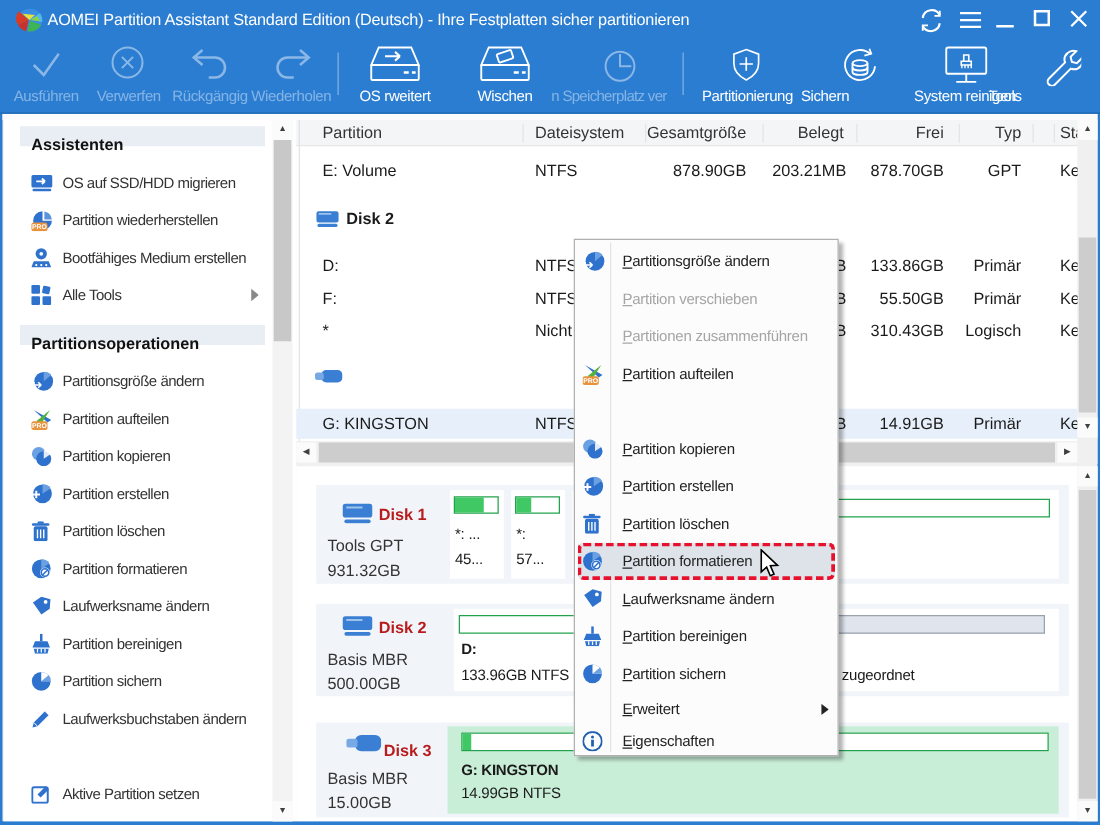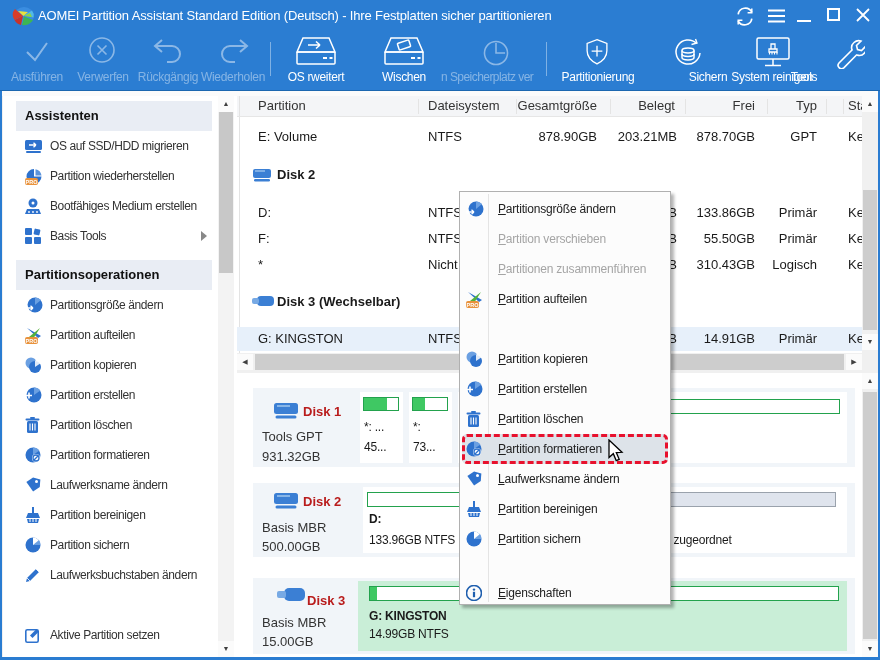--- a/index.html
+++ b/index.html
@@ -6,21 +6,21 @@
 html,body { width:880px; height:660px; overflow:hidden; }
 body { font-family:"Liberation Sans", sans-serif; font-size:13px; color:#1a1a1a; background:#f0f0f0; position:relative; }
 .abs { position:absolute; }
 #win { position:absolute; left:0; top:0; width:880px; height:660px; border-left:2px solid #2a7cd1; border-right:2px solid #2a7cd1; border-bottom:3px solid #2a7cd1; background:#f0f0f0; }
 #titlebar { position:absolute; left:0; top:0; width:880px; height:32px; background:#2b7dd2; }
 #toolbar { position:absolute; left:0; top:32px; width:880px; height:59px; background:#2b7dd2; border-bottom:1px solid #1c67b0; }
 .tbtxt { position:absolute; top:38px; font-size:12px; letter-spacing:-0.3px; color:#fff; text-align:center; white-space:nowrap; transform:translateX(-50%); }
 .tbtxt.dim { color:rgba(255,255,255,0.42); }
 .tbsep { position:absolute; top:10px; width:1px; height:34px; background:rgba(255,255,255,0.4); }
 #sidebar { position:absolute; left:3px; top:96px; width:234px; height:561px; background:#ffffff; }
-.sbhead { position:absolute; left:13px; width:196px; height:30px; background:#e9edf4; font-weight:bold; color:#111; line-height:30px; padding-left:9px; }
+.sbhead { position:absolute; left:13px; width:196px; height:16px; background:#e9edf4; font-weight:bold; color:#111; line-height:30px; padding-left:9px; }
 .sbitem { position:absolute; left:13px; width:196px; height:30px; }
 .sbitem .txt { position:absolute; left:34px; top:50%; transform:translateY(-50%); color:#333; white-space:nowrap; font-size:12px; letter-spacing:-0.4px; }
 .sbitem svg { position:absolute; left:9px; top:7px; }
 #tablearea { position:absolute; left:237px; top:96px; width:625px; height:257px; background:#fff; }
 .th { position:absolute; top:0; height:20px; line-height:20px; color:#333; }
 .td { position:absolute; height:26px; line-height:26px; color:#1a1a1a; white-space:nowrap; }
 .colsep { position:absolute; top:3px; width:1px; height:15px; background:#e4e4e4; }
 .r { text-align:right; }
 #bottomarea { position:absolute; left:237px; top:373px; width:625px; height:284px; background:#fff; }
 .dpanel { position:absolute; left:16px; width:602px; background:#f1f5f9; }
@@ -127,21 +127,21 @@
   </svg>
   <div class="tbtxt" style="left:598px">Partitionierung</div>
 
   <svg class="abs" style="left:673px;top:6px" width="30" height="30" viewBox="0 0 30 30" fill="none" stroke="#fff" stroke-width="1.5">
     <ellipse cx="15" cy="12.5" rx="6" ry="2.4"></ellipse>
     <path d="M9 12.5 v7 c0 1.4 2.7 2.4 6 2.4 s6 -1 6 -2.4 v-7"></path>
     <path d="M9 16 c0 1.4 2.7 2.4 6 2.4 s6 -1 6 -2.4"></path>
     <path d="M23.5 5.5 A12 12 0 1 0 27 15"></path>
     <path d="M18.5 6.5 l5.5 -1.5 -1.5 -4" stroke-width="1.4"></path>
   </svg>
-  <div class="tbtxt" style="left:708px">Sichern</div>
+  <div class="tbtxt" style="left:660px">Sichern</div>
 
   <svg class="abs" style="left:755px;top:4px" width="36" height="32" viewBox="0 0 36 32" fill="none" stroke="#fff" stroke-width="1.5">
     <rect x="2" y="2" width="32" height="21" rx="1.5"></rect>
     <path d="M18 23 v6 M10 29.5 h16"></path>
     <path d="M14 16 h8 v-3 h-8 Z M16 13 v-5 h4 v5" stroke-width="1.3"></path>
     <path d="M14.5 16 v2.5 M17 16 v2.5 M19.5 16 v2.5 M22 16 v2.5" stroke-width="1.1"></path>
   </svg>
   <div class="tbtxt" style="left:772px">System reinigen</div>
 
   <svg class="abs" style="left:833px;top:5px" width="32" height="32" viewBox="0 0 32 32" fill="none" stroke="#fff" stroke-width="1.6">
@@ -180,21 +180,21 @@
       </svg>
     <div class="txt">Bootfähiges Medium erstellen</div>
   </div>
   <div class="sbitem" style="top:125px">
     <svg width="16" height="16" viewBox="0 0 16 16">
         <rect x="0" y="0" width="7" height="7" rx="1" fill="#2e72cd"></rect>
         <rect x="9" y="1" width="6" height="6" rx="1" fill="#2e72cd" transform="rotate(12 12 4)"></rect>
         <rect x="0" y="9" width="7" height="7" rx="1" fill="#2e72cd"></rect>
         <rect x="9" y="9" width="7" height="7" rx="1" fill="#2e72cd"></rect>
       </svg>
-    <div class="txt">Basis Tools</div>
+    <div class="txt">Alle Tools</div>
     <svg class="abs" style="left:184px;top:10px" width="7" height="10" viewBox="0 0 7 10">
         <path d="M1 0 L7 5 L1 10 Z" fill="#888"></path>
       </svg>
   </div>
   <div class="sbhead" style="top:164px">Partitionsoperationen</div>
   <div class="sbitem" style="top:194px">
     <svg width="18" height="16" viewBox="0 0 18 16">
         <circle cx="10" cy="8" r="7.5" fill="#2e72cd"></circle>
         <path d="M10 8 L16 3 A7.5 7.5 0 0 0 10 0.5 Z" fill="#6ba0e2"></path>
         <path d="M0 11 h8 m-8 0 l2.5 -2.2 M0 11 l2.5 2.2 m5.5 -2.2 l-2.5 -2.2 m2.5 2.2 l-2.5 2.2" stroke="#fff" stroke-width="1.3" fill="none"></path>
@@ -345,21 +345,20 @@
   <div class="td r" style="left:260px;top:156px;width:100px">310.43GB</div>
   <div class="td r" style="left:360px;top:156px;width:80px">0.00GB</div>
   <div class="td r" style="left:438px;top:156px;width:80px">310.43GB</div>
   <div class="td r" style="left:520px;top:156px;width:60px">Logisch</div>
   <div class="td" style="left:611px;top:156px">Ke</div>
 
   <svg class="abs" style="left:15px;top:199px" width="22" height="12" viewBox="0 0 22 12">
       <rect x="5" y="1" width="17" height="10" rx="4" fill="#3b7fd4"></rect>
       <rect x="0" y="3" width="7" height="6" rx="2" fill="#77a9e4"></rect>
     </svg>
-  <div class="td" style="left:40px;top:193px;font-weight:bold">Disk 3 (Wechselbar)</div>
 
   <div class="abs" style="left:0;top:231px;width:625px;height:24px;background:#e7f0fa"></div>
   <div class="td" style="left:21px;top:230px">G: KINGSTON</div>
   <div class="td" style="left:191px;top:230px">NTFS</div>
   <div class="td r" style="left:260px;top:230px;width:100px">14.99GB</div>
   <div class="td r" style="left:360px;top:230px;width:80px">88.00MB</div>
   <div class="td r" style="left:438px;top:230px;width:80px">14.91GB</div>
   <div class="td r" style="left:520px;top:230px;width:60px">Primär</div>
   <div class="td" style="left:611px;top:230px">Ke</div>
 </div>
@@ -390,21 +389,21 @@
           <div class="pfill" style="width:23px"></div>
         </div>
       <div class="plabel" style="left:4px;top:28px">*: ...</div>
       <div class="plabel" style="left:4px;top:48px">45...</div>
     </div>
     <div class="pcell" style="left:156px;top:4px;width:43px;height:71px">
       <div class="pbar" style="left:3px;top:5px;width:36px;height:14px">
           <div class="pfill" style="width:12px"></div>
         </div>
       <div class="plabel" style="left:4px;top:28px">*:</div>
-      <div class="plabel" style="left:4px;top:48px">73...</div>
+      <div class="plabel" style="left:4px;top:48px">57...</div>
     </div>
     <div class="pcell" style="left:205px;top:4px;width:389px;height:71px">
       <div class="pbar" style="left:8px;top:7px;width:374px;height:15px"></div>
       <div class="plabel" style="left:9px;top:28px">C:</div>
       <div class="plabel" style="left:9px;top:48px">830.47GB NTFS</div>
     </div>
   </div>
 
   <div class="dpanel" style="top:110px;height:74px">
     <svg class="abs" style="left:21px;top:9px" width="24" height="17" viewBox="0 0 24 17">
@@ -526,20 +525,26 @@
     <div class="mtxt"><u>P</u>artition bereinigen</div>
   </div>
   <div class="mi" style="top:332px">
     <svg width="17" height="16" viewBox="0 0 17 16">
         <circle cx="8" cy="8" r="7.5" fill="#2e72cd"></circle>
         <path d="M8 8 L15.5 8 A7.5 7.5 0 0 0 8 0.5 Z" fill="#fff"></path>
         <path d="M8 8 L14 3 A7.5 7.5 0 0 1 15.5 8 Z" fill="#6ba0e2"></path>
       </svg>
     <div class="mtxt"><u>P</u>artition sichern</div>
   </div>
+  <div class="mi" style="top:362px;height:26px">
+    <div class="mtxt"><u>E</u>rweitert</div>
+    <svg class="abs" style="left:196px;top:9px" width="6" height="9" viewBox="0 0 6 9">
+        <path d="M0 0 L6 4.5 L0 9 Z" fill="#222"></path>
+      </svg>
+  </div>
   <div class="mi" style="top:388px;height:26px">
     <svg style="top:5px" width="16" height="16" viewBox="0 0 16 16">
         <circle cx="8" cy="8" r="7.5" fill="none" stroke="#1f5fae" stroke-width="1.6"></circle>
         <circle cx="8" cy="4.6" r="1.2" fill="#1f5fae"></circle>
         <rect x="6.9" y="6.8" width="2.2" height="5.4" fill="#1f5fae"></rect>
       </svg>
     <div class="mtxt"><u>E</u>igenschaften</div>
   </div>
 </div>
 <svg class="abs" style="left:607px;top:439px;z-index:50" width="19" height="24" viewBox="0 0 19 24">

